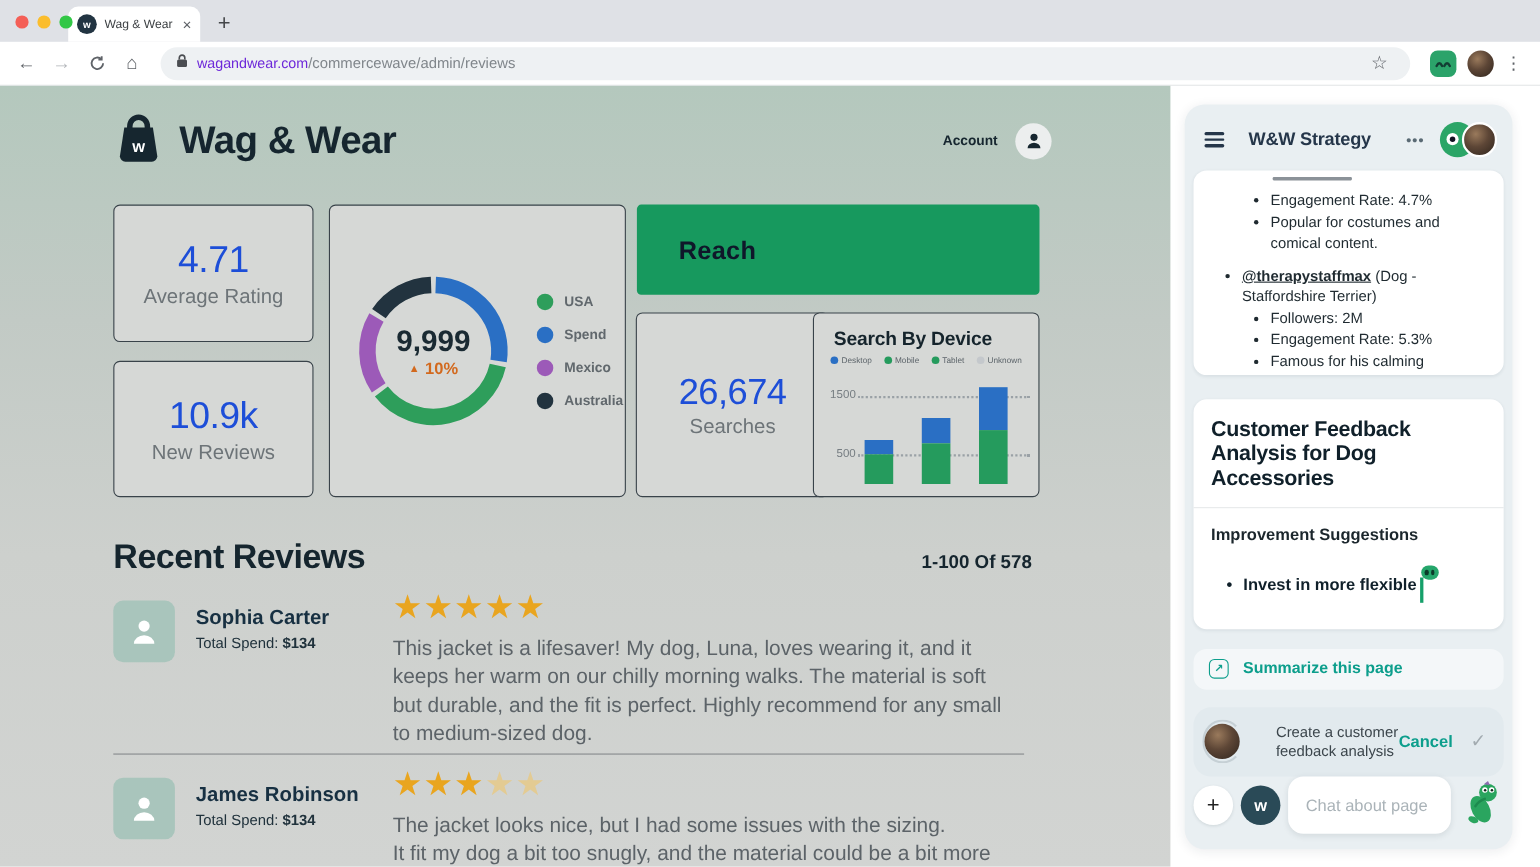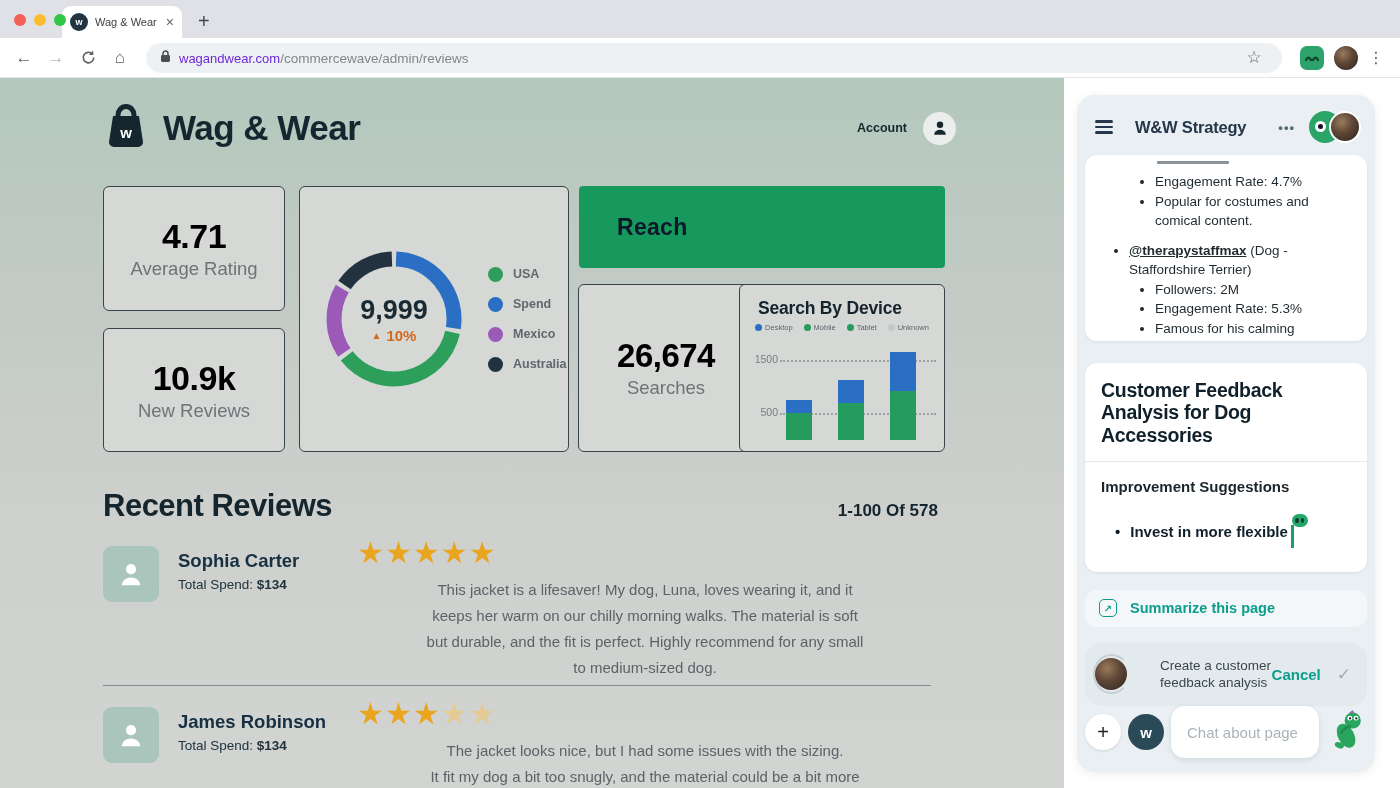--- a/index.html
+++ b/index.html
@@ -48,21 +48,21 @@
     display:flex; align-items:center; justify-content:center; }
 
   .card { position:absolute; background:#d6d8d6; border:1.5px solid #39434a; border-radius:6px; }
   .card-rating { left:103px; top:108px; width:182px; height:125px; }
   .card-newrev { left:103px; top:250px; width:182px; height:124px; }
   .card-donut  { left:299px; top:108px; width:270px; height:266px; }
   .card-searches { left:578px; top:206px; width:176px; height:168px; }
   .card-device { left:739px; top:206px; width:206px; height:168px; }
   .stat-center { display:flex; flex-direction:column; align-items:center; justify-content:center;
     height:100%; gap:2px; }
-  .stat-value { font-size:34px; font-weight:700; color:#000000; letter-spacing:-0.5px; }
+  .stat-value { font-size:34px; font-weight:400; color:#1d4ed8; letter-spacing:-0.5px; }
   .stat-label { font-size:18.5px; color:#6d7478; }
   .reach-btn { position:absolute; left:579px; top:108px; width:366px; height:82px;
     background:#17995e; border:none; border-radius:4px; color:#0f172a; font-size:23px; font-weight:800;
     text-align:left; padding-left:38px; letter-spacing:.3px; font-family:inherit; }
 
   
   .donut-flex { display:flex; align-items:center; height:100%; padding-left:18px; }
   .donut-wrap { position:relative; width:152px; height:152px; }
   .donut-center { position:absolute; inset:0; display:flex; flex-direction:column;
     align-items:center; justify-content:center; gap:1px; }
@@ -97,22 +97,22 @@
   .review-2 { top:629px; }
   .rev-avatar { width:56px; height:56px; border-radius:9px; background:#a9c5bc; flex:none;
     display:flex; align-items:center; justify-content:center; }
   .rev-id { width:198px; flex:none; padding:4px 0 0 19px; }
   .rev-name { font-size:18.5px; font-weight:700; color:#173042; }
   .rev-spend { font-size:13.5px; color:#20323c; margin-top:5px; }
   .rev-spend b { font-weight:800; }
   .rev-body { flex:1; margin-top:-8px; }
   .stars { font-size:30px; letter-spacing:1px; line-height:1; }
   .star-f { color:#e9a51f; } .star-e { color:#e3cb93; }
-  .review-text { font-size:15px; line-height:26px; color:#5c6368; margin-top:9px;
-    white-space:pre-line;text-align:center; }
+  .review-text { font-size:19px; line-height:26px; color:#5c6368; margin-top:9px;
+    white-space:pre-line; }
   .rev-divider { position:absolute; left:103px; width:828px; top:607px; border-top:1px solid #85898b; }
 
   
   .panel { position:absolute; left:1077px; top:17px; width:298px; height:677px;
     background:#e9eff2; border-radius:18px; display:flex; flex-direction:column;
     padding:14px 7px 14px 7px; box-shadow:0 2px 10px rgba(20,40,50,.08); }
   .panel-head { display:flex; align-items:center; padding:2px 7px 12px 7px; }
   .hamburger { width:18px; display:flex; flex-direction:column; gap:3px; margin-left:4px; }
   .hamburger i { height:2.5px; background:#25364a; border-radius:2px; display:block; }
   .panel-title { font-size:16.5px; font-weight:800; color:#25364a; margin-left:22px; letter-spacing:-0.2px; }

